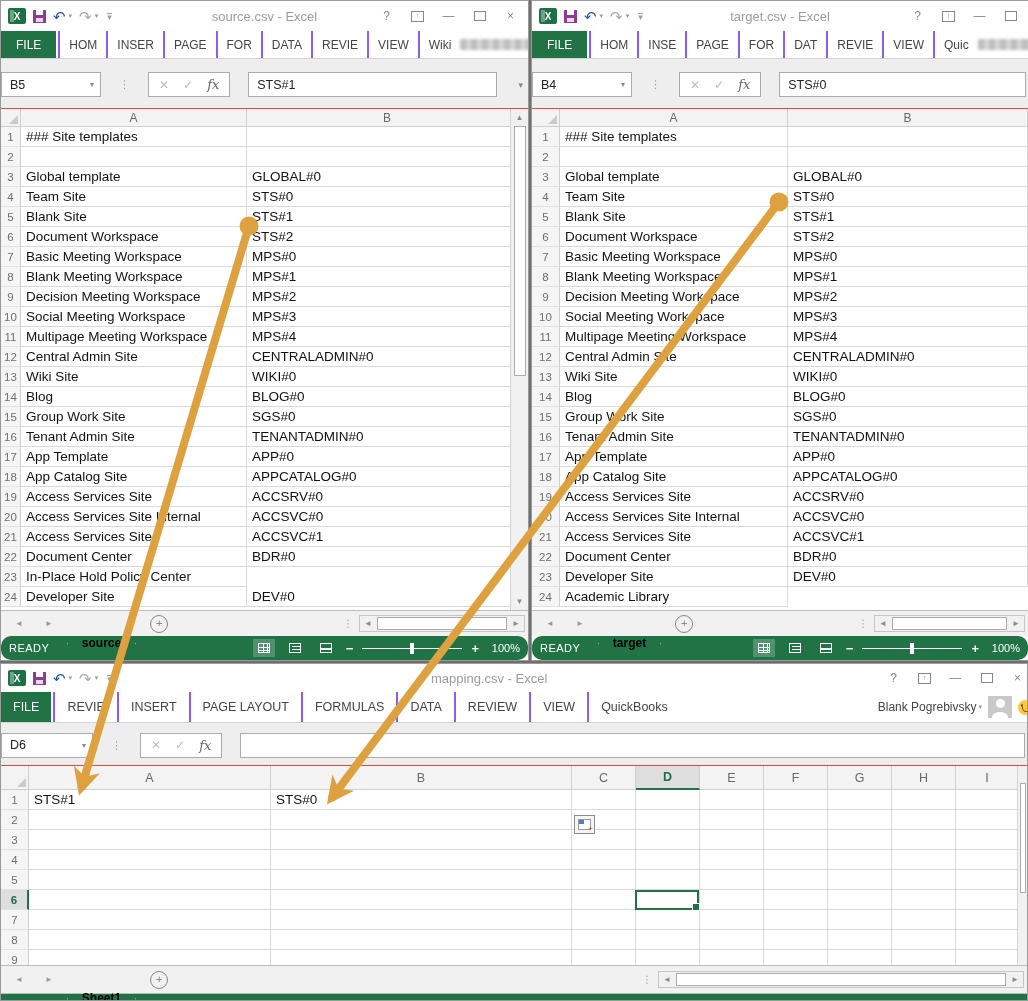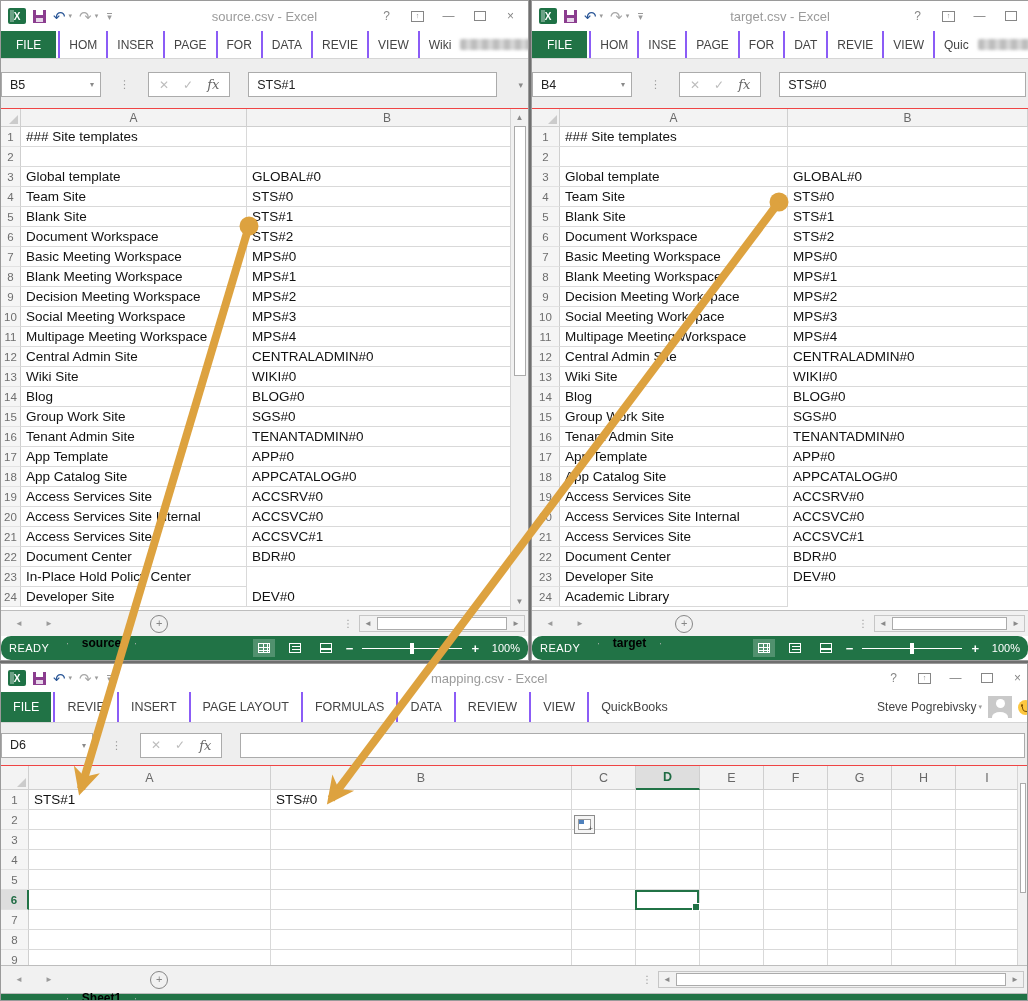--- a/index.html
+++ b/index.html
@@ -603,21 +603,21 @@
           <span class="rtab">REVIE</span>
           <span class="rtab">INSERT</span>
           <span class="rtab">PAGE LAYOUT</span>
           <span class="rtab">FORMULAS</span>
           <span class="rtab">DATA</span>
           <span class="rtab">REVIEW</span>
           <span class="rtab">VIEW</span>
           <span class="rtab">QuickBooks</span>
         </div>
       <div class="userarea">
-        <span class="username">Steve Pogrebivsky</span>
+        <span class="username">Blank Pogrebivsky</span>
         <span class="tinycaret">▾</span>
         <span class="avatar"></span>
         <span class="smiley clip-right"></span>
       </div>
     </div>
     <div class="fxarea">
       <div class="namebox">
           <span>D6</span>
           <span class="nbcaret">▾</span>
         </div>

